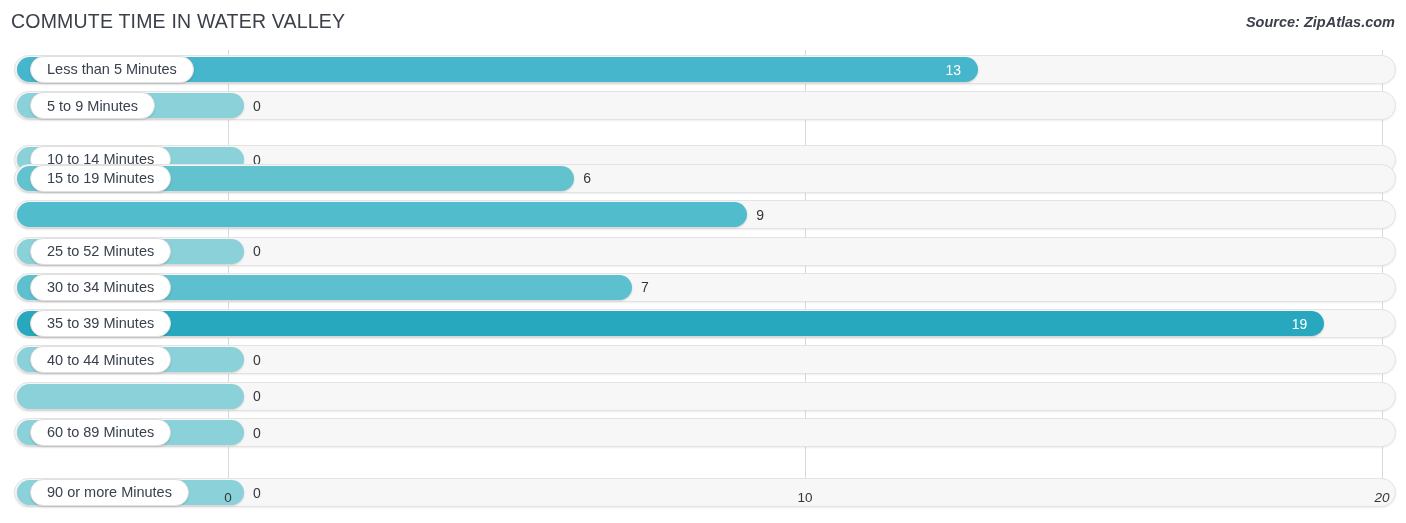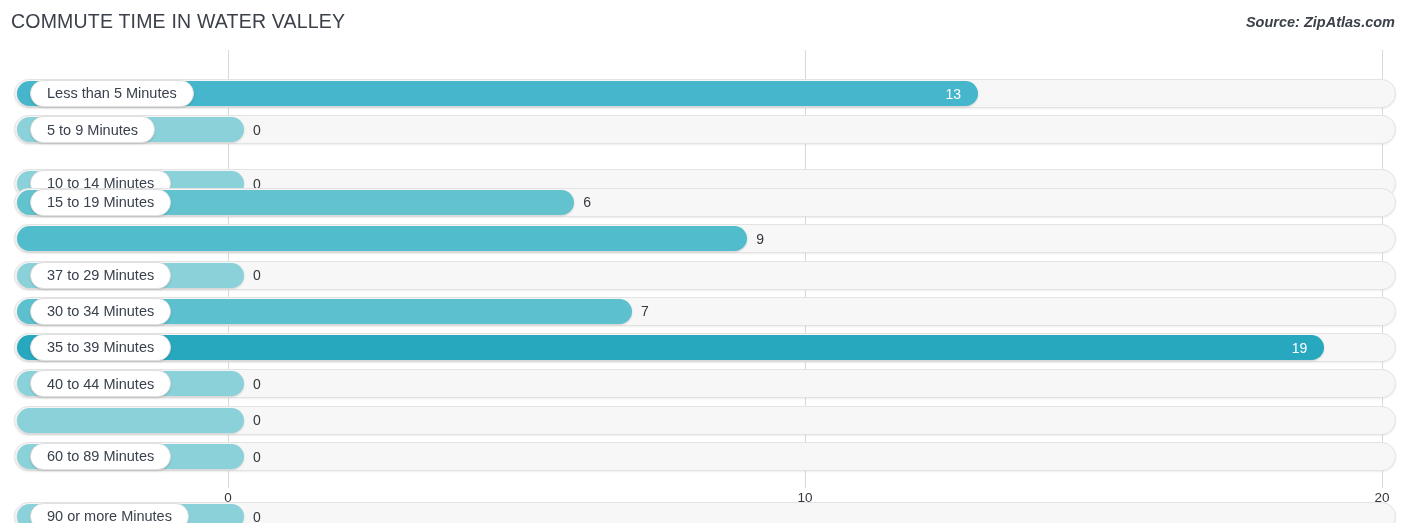--- a/index.html
+++ b/index.html
@@ -57,21 +57,20 @@
     height: 438px;
     background: #d9d9d9;
   }
 
   
   .bar-row {
     position: absolute;
     left: 14px;
     width: 1382px;
     height: 29px;
-    margin-top: 24px;
   }
   .bar-track {
     position: absolute;
     left: 0; top: 0;
     width: 1382px;
     height: 29px;
     background: #f7f7f7;
     border: 1px solid #e3e3e3;
     border-radius: 14.5px;
     box-shadow: 0 1px 2px rgba(0,0,0,0.07);
@@ -185,21 +184,21 @@
         </div>
         <div class="bar-row" style="top: 150.2px;">
           <div class="bar-track" style="background: rgb(247, 247, 247);"></div>
           <div class="bar-fill" style="width: 730.3px; background: rgb(81, 188, 204);"></div>
           <div class="bar-value outside" style="left: 742.3px; color: rgb(51, 55, 61);">9</div>
         </div>
         <div class="bar-row" style="top: 186.5px;">
           <div class="bar-track" style="background: rgb(247, 247, 247);"></div>
           <div class="bar-fill" style="width: 227px; background: rgb(139, 209, 217);"></div>
           <div class="bar-label-pill">
-            <span class="bar-label-text">37 to 29 Minutes</span>
+            <span class="bar-label-text">25 to 52 Minutes</span>
           </div>
           <div class="bar-value outside" style="left: 239px; color: rgb(51, 55, 61);">0</div>
         </div>
         <div class="bar-row" style="top: 222.8px;">
           <div class="bar-track" style="background: rgb(247, 247, 247);"></div>
           <div class="bar-fill" style="width: 614.9px; background: rgb(92, 192, 206);"></div>
           <div class="bar-label-pill">
             <span class="bar-label-text">30 to 34 Minutes</span>
           </div>
           <div class="bar-value outside" style="left: 626.9px; color: rgb(51, 55, 61);">7</div>
@@ -240,16 +239,16 @@
             <span class="bar-label-text">90 or more Minutes</span>
           </div>
           <div class="bar-value outside" style="left: 239px; color: rgb(51, 55, 61);">0</div>
         </div>
       </div>
   </div>
 
   <div id="x-axis">
       <div class="tick-label" style="left: 228px; color: rgb(51, 55, 61);">0</div>
       <div class="tick-label" style="left: 805px; color: rgb(51, 55, 61);">10</div>
-      <div class="tick-label" style="left: 1382px; color: rgb(51, 55, 61);">20</div>
+      <div class="tick-label" style="left: 1382px; color: rgb(51, 55, 61); font-style: italic;">20</div>
     </div>
 
 </div>
 
 </body></html>

